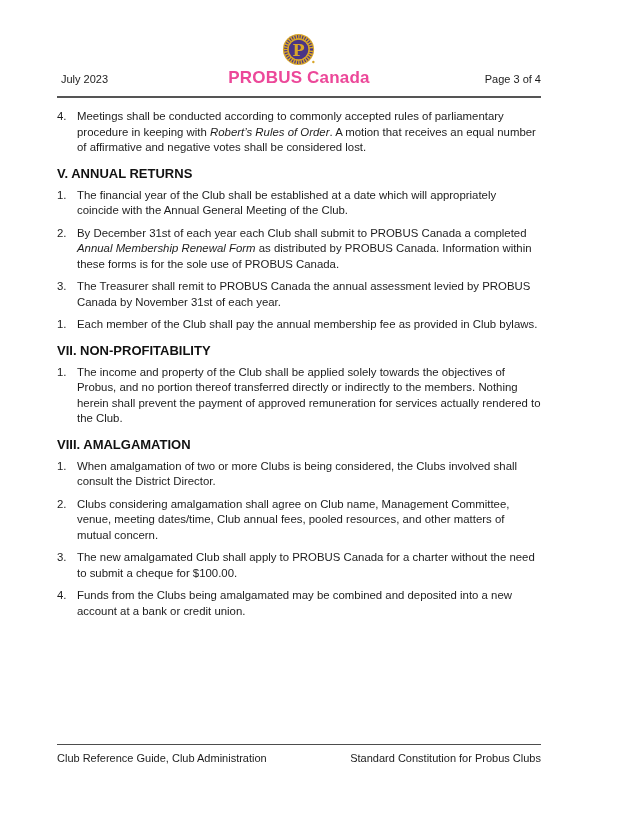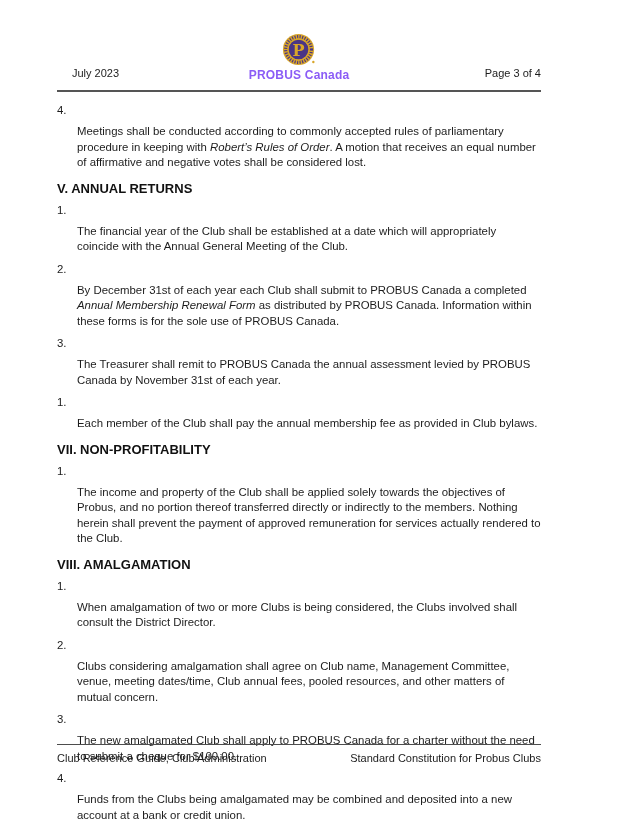--- a/index.html
+++ b/index.html
@@ -14,34 +14,34 @@
     padding: 33px 96px 0 57px;
     overflow: hidden;
   }
 
   
   .header { position: relative; }
   .brand-block { width: fit-content; margin: 0 auto; text-align: center; }
   .logo { display: block; margin: 0 auto; width: 34px; height: 34px; }
   .brand-name {
     margin-top: 1px;
-    font-size: 12px;
+    font-size: 17px;
     font-weight: 700;
     letter-spacing: 0.2px;
-    color: #8b5cf6;
+    color: #ec4899;
     white-space: nowrap;
   }
   .header-date, .header-page {
     position: absolute;
     bottom: 3px;
     font-size: 11px;
     color: #1c1c1c;
     white-space: nowrap;
   }
-  .header-date { left: 15px; text-align: right; }
+  .header-date { left: 4px; text-align: right; }
   .header-page { right: 0; }
   .header-rule { border: none; border-top: 2px solid #555555; margin-top: 8px; }
 
   
   .main { margin-top: 11px; }
   .section-heading {
     font-size: 13px;
     font-weight: 700;
     line-height: 17px;
     margin-top: 9px;
@@ -49,21 +49,21 @@
     color: #111111;
   }
   .li {
     display: flex;
     align-items: flex-start;
     font-size: 11.4px;
     line-height: 15.5px;
     margin-bottom: 7px;
   }
   .li .num { width: 20px; flex-shrink: 0; }
-  .li .li-text { flex: 1; margin-top: 21px; }
+  .li .li-text { flex: 1; }
   .li i { font-style: italic; }
 
   
   .footer {
     position: absolute;
     left: 57px;
     right: 96px;
     top: 744px;
   }
   .footer-rule { border: none; border-top: 1px solid #4d4d4d; }

